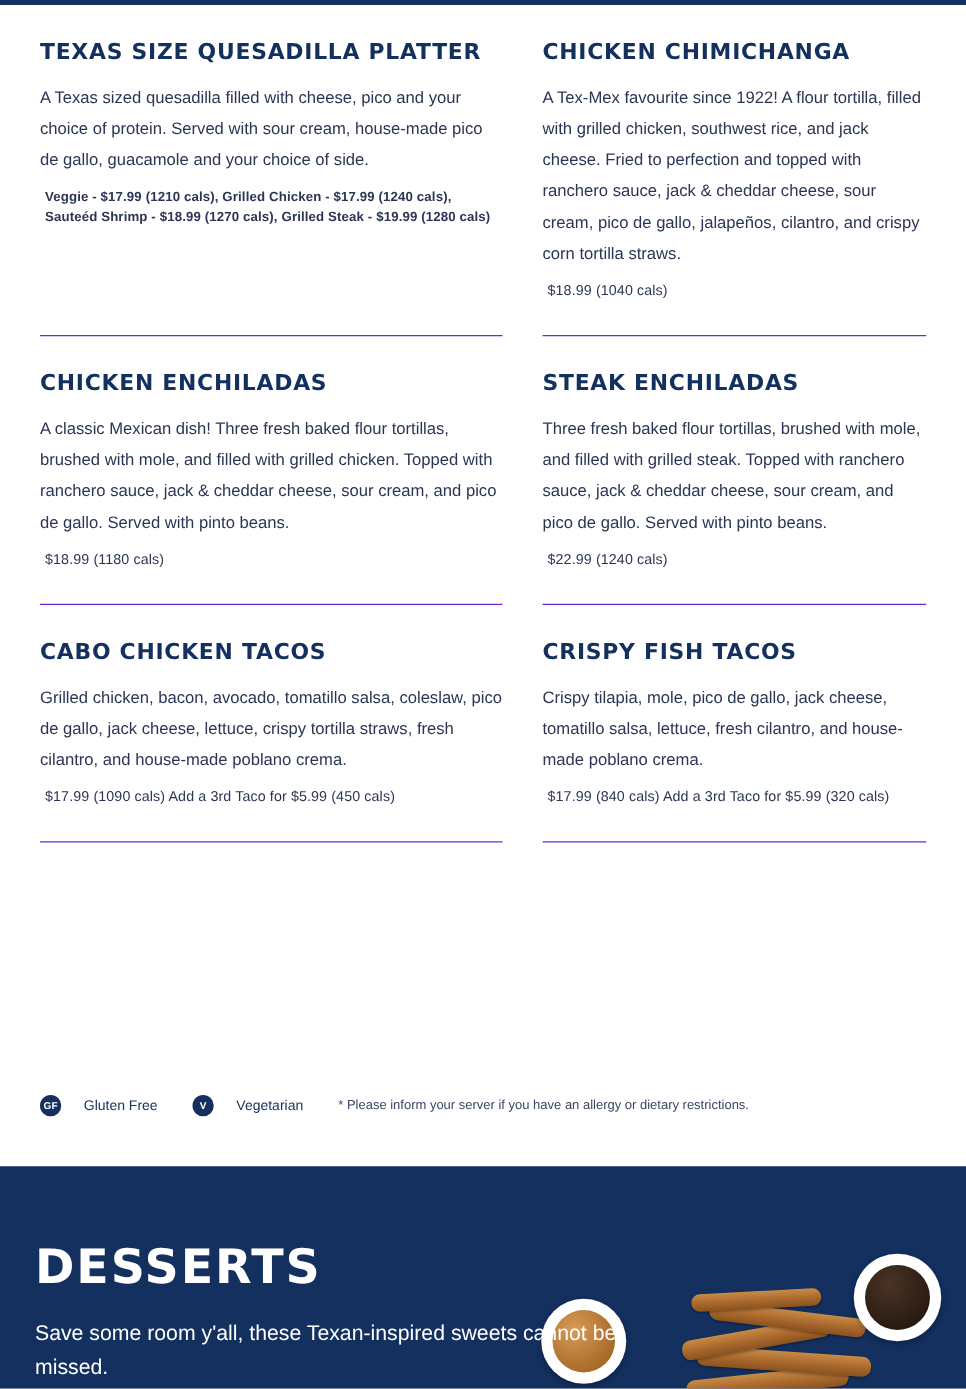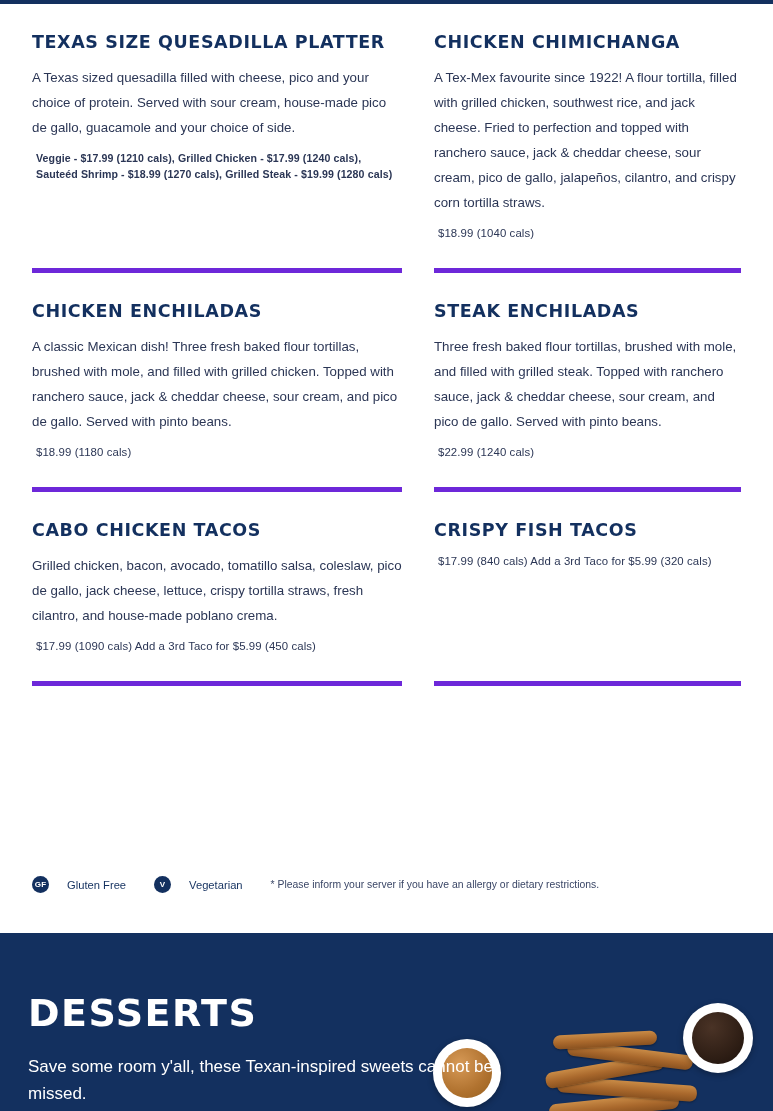--- a/index.html
+++ b/index.html
@@ -29,21 +29,21 @@
   }
   .grid {
     display: grid;
     grid-template-columns: 370px 1fr;
     column-gap: 32px;
   }
   .cell {
     padding-bottom: 10px;
   }
   .cell.divided {
-    border-bottom: 5px solid #6d28d9;
+    border-bottom: 1px solid #6d28d9;
     margin-bottom: 28px;
     padding-bottom: 22px;
   }
   .item-title {
     font-family: "DejaVu Sans", sans-serif;
     font-weight: bold;
     font-size: 17.5px;
     letter-spacing: 0.6px;
     color: #13305f;
     margin: 0 0 13px 0;
@@ -217,20 +217,21 @@
     </div>
 
     <div class="cell divided">
       <h3 class="item-title">CABO CHICKEN TACOS</h3>
       <p class="item-desc">Grilled chicken, bacon, avocado, tomatillo salsa, coleslaw, pico de gallo, jack cheese, lettuce, crispy tortilla straws, fresh cilantro, and house-made poblano crema.</p>
       <p class="item-price">$17.99 (1090 cals) Add a 3rd Taco for $5.99 (450 cals)</p>
     </div>
 
     <div class="cell divided">
       <h3 class="item-title">CRISPY FISH TACOS</h3>
+      <p class="item-desc">Crispy tilapia, mole, pico de gallo, jack cheese, tomatillo salsa, lettuce, fresh cilantro, and house-made poblano crema.</p>
       <p class="item-price">$17.99 (840 cals) Add a 3rd Taco for $5.99 (320 cals)</p>
     </div>
 
   </div>
 </div>
 
 <div class="legend">
   <span class="badge">GF</span>
   <span class="legend-label">Gluten Free</span>
   <span class="badge">V</span>

